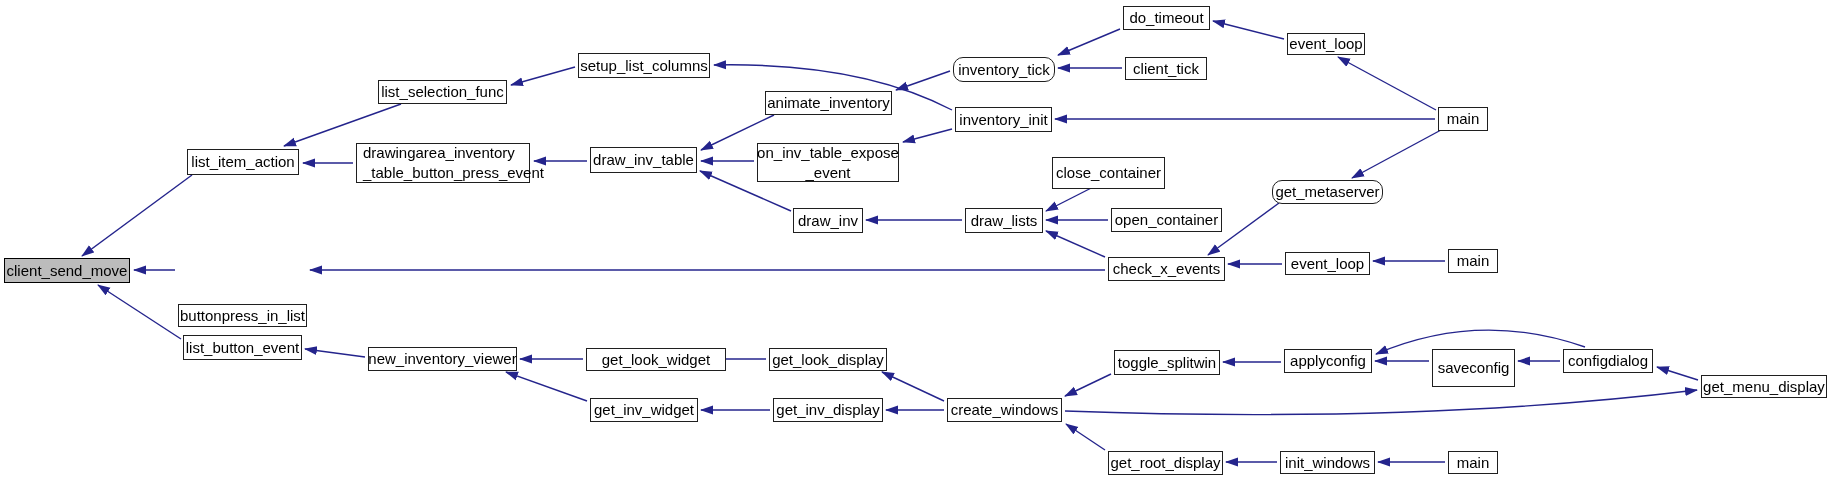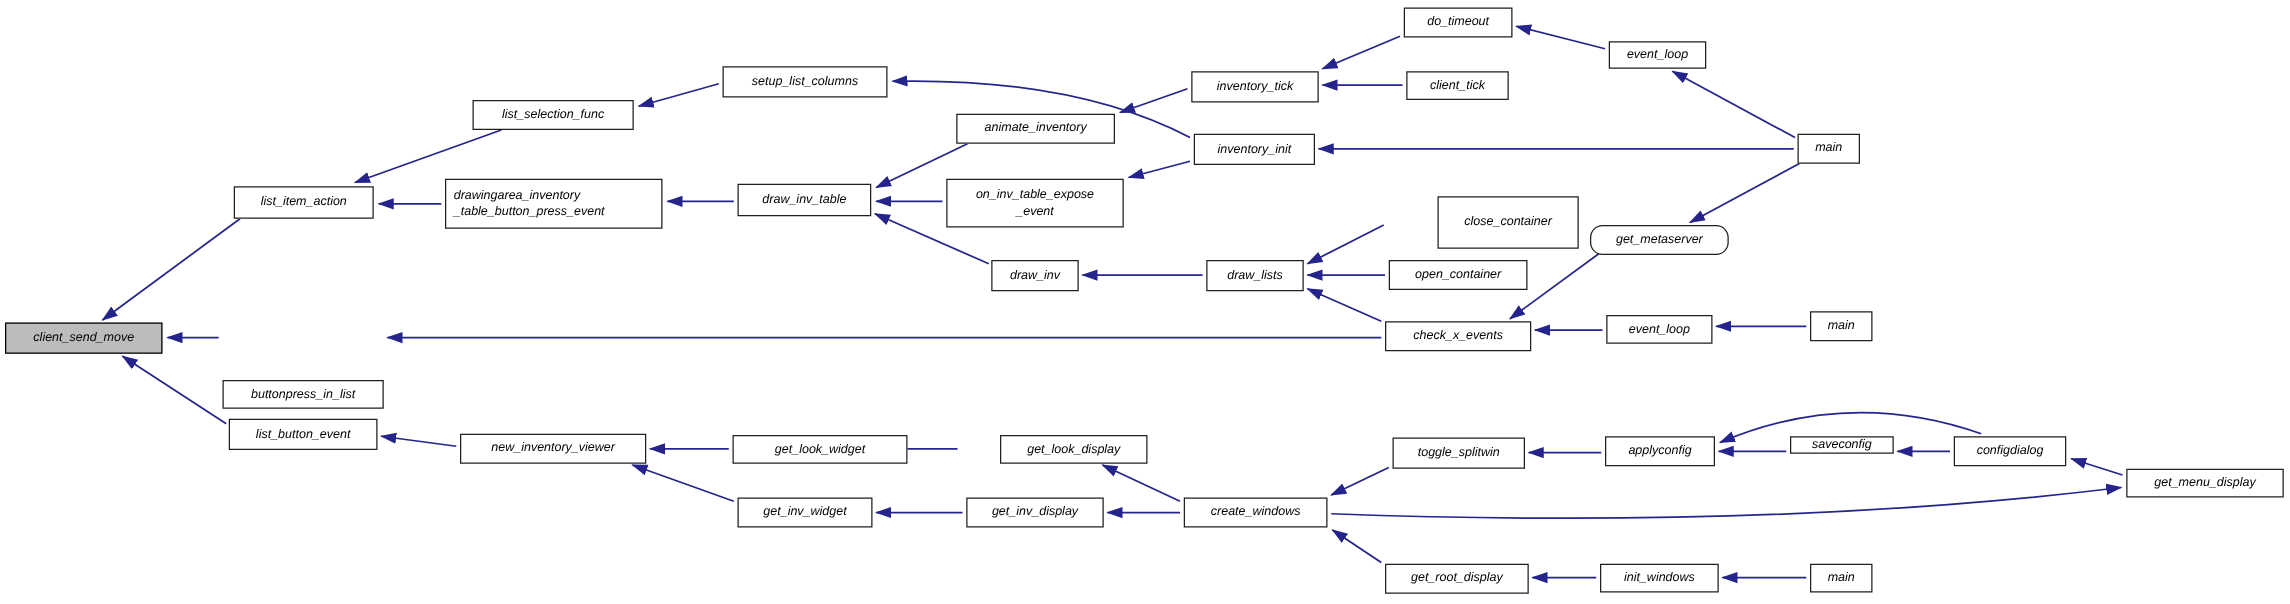--- a/index.html
+++ b/index.html
@@ -12,24 +12,23 @@
   }
   #edge-layer { position:absolute; left:0; top:0; width:1832px; height:483px; }
   .edge { fill:none; stroke:var(--edge,#24248c); stroke-width:1.4px; }
   #arrowhead path { fill:var(--edge,#24248c); }
   .node {
     position:absolute; box-sizing:border-box;
     background:var(--node_fill,#fff);
     border:1.4px solid var(--node_border,#1f1f1f);
     color:var(--text,#000);
     display:flex; align-items:center; justify-content:center;
-    font-size:10px; line-height:1.32;
+    font-size:15px; line-height:1.32;
     white-space:pre-line; text-align:center;
     cursor:pointer;
-    font-style:italic;
   }
   .node.align-left { justify-content:flex-start; padding-left:6px; text-align:left; }
   .node.highlighted { background:var(--highlight_fill,#bcbcbc); border-color:#000; cursor:default; }
 </style>
 </head>
 <body>
 
 <div id="stage">
   <svg id="edge-layer" width="1832" height="483" viewBox="0 0 1832 483" xmlns="http://www.w3.org/2000/svg">
     <defs>
@@ -90,40 +89,40 @@
       <div class="node" style="left: 378px; top: 80px; width: 129px; height: 24px;">list_selection_func</div>
       <div class="node align-left" style="left: 356px; top: 143px; width: 174px; height: 40px;">drawingarea_inventory
 _table_button_press_event</div>
       <div class="node" style="left: 578px; top: 53px; width: 132px; height: 25px;">setup_list_columns</div>
       <div class="node" style="left: 590px; top: 147px; width: 107px; height: 26px;">draw_inv_table</div>
       <div class="node" style="left: 765px; top: 91px; width: 127px; height: 24px;">animate_inventory</div>
       <div class="node" style="left: 757px; top: 143px; width: 142px; height: 39px;">on_inv_table_expose
 _event</div>
       <div class="node" style="left: 793px; top: 208px; width: 70px; height: 25px;">draw_inv</div>
       <div class="node" style="left: 965px; top: 208px; width: 78px; height: 25px;">draw_lists</div>
-      <div class="node" style="left: 953px; top: 57px; width: 102px; height: 25px;">inventory_tick</div>
+      <div class="node" style="left: 953px; top: 57px; width: 102px; height: 25px; border-radius: 10px;">inventory_tick</div>
       <div class="node" style="left: 1125px; top: 57px; width: 82px; height: 23px;">client_tick</div>
       <div class="node" style="left: 1123px; top: 6px; width: 87px; height: 24px;">do_timeout</div>
       <div class="node" style="left: 955px; top: 107px; width: 97px; height: 25px;">inventory_init</div>
-      <div class="node" style="left: 1150px; top: 157px; width: 113px; height: 42px;">close_container</div>
+      <div class="node" style="left: 1052px; top: 157px; width: 113px; height: 32px;">close_container</div>
       <div class="node" style="left: 1111px; top: 208px; width: 111px; height: 24px; text-align: center;">open_container</div>
       <div class="node" style="left: 1272px; top: 180px; width: 111px; height: 24px; border-radius: 10px;">get_metaserver</div>
       <div class="node" style="left: 1108px; top: 257px; width: 117px; height: 24px;">check_x_events</div>
       <div class="node" style="left: 1287px; top: 33px; width: 78px; height: 22px;">event_loop</div>
       <div class="node" style="left: 1285px; top: 252px; width: 85px; height: 23px;">event_loop</div>
       <div class="node" style="left: 1438px; top: 107px; width: 50px; height: 24px;">main</div>
       <div class="node" style="left: 1448px; top: 249px; width: 50px; height: 24px;">main</div>
       <div class="node" style="left: 1448px; top: 451px; width: 50px; height: 23px;">main</div>
       <div class="node" style="left: 368px; top: 347px; width: 149px; height: 24px; text-align: right;">new_inventory_viewer</div>
       <div class="node" style="left: 586px; top: 348px; width: 140px; height: 23px;">get_look_widget</div>
-      <div class="node" style="left: 769px; top: 348px; width: 118px; height: 23px; margin-left: 31px;">get_look_display</div>
+      <div class="node" style="left: 769px; top: 348px; width: 118px; height: 23px;">get_look_display</div>
       <div class="node" style="left: 590px; top: 398px; width: 108px; height: 24px;">get_inv_widget</div>
       <div class="node" style="left: 773px; top: 398px; width: 110px; height: 24px;">get_inv_display</div>
       <div class="node" style="left: 947px; top: 398px; width: 115px; height: 24px;">create_windows</div>
       <div class="node" style="left: 1114px; top: 350px; width: 106px; height: 25px;">toggle_splitwin</div>
       <div class="node" style="left: 1284px; top: 349px; width: 88px; height: 24px;">applyconfig</div>
-      <div class="node" style="left: 1432px; top: 349px; width: 83px; height: 14px;">saveconfig</div>
+      <div class="node" style="left: 1432px; top: 349px; width: 83px; height: 38px;">saveconfig</div>
       <div class="node" style="left: 1563px; top: 349px; width: 90px; height: 24px;">configdialog</div>
       <div class="node" style="left: 1701px; top: 375px; width: 126px; height: 23px;">get_menu_display</div>
       <div class="node" style="left: 1108px; top: 451px; width: 115px; height: 24px;">get_root_display</div>
       <div class="node" style="left: 1280px; top: 451px; width: 95px; height: 23px;">init_windows</div>
     </div>
 </div>
 
 </body></html>

